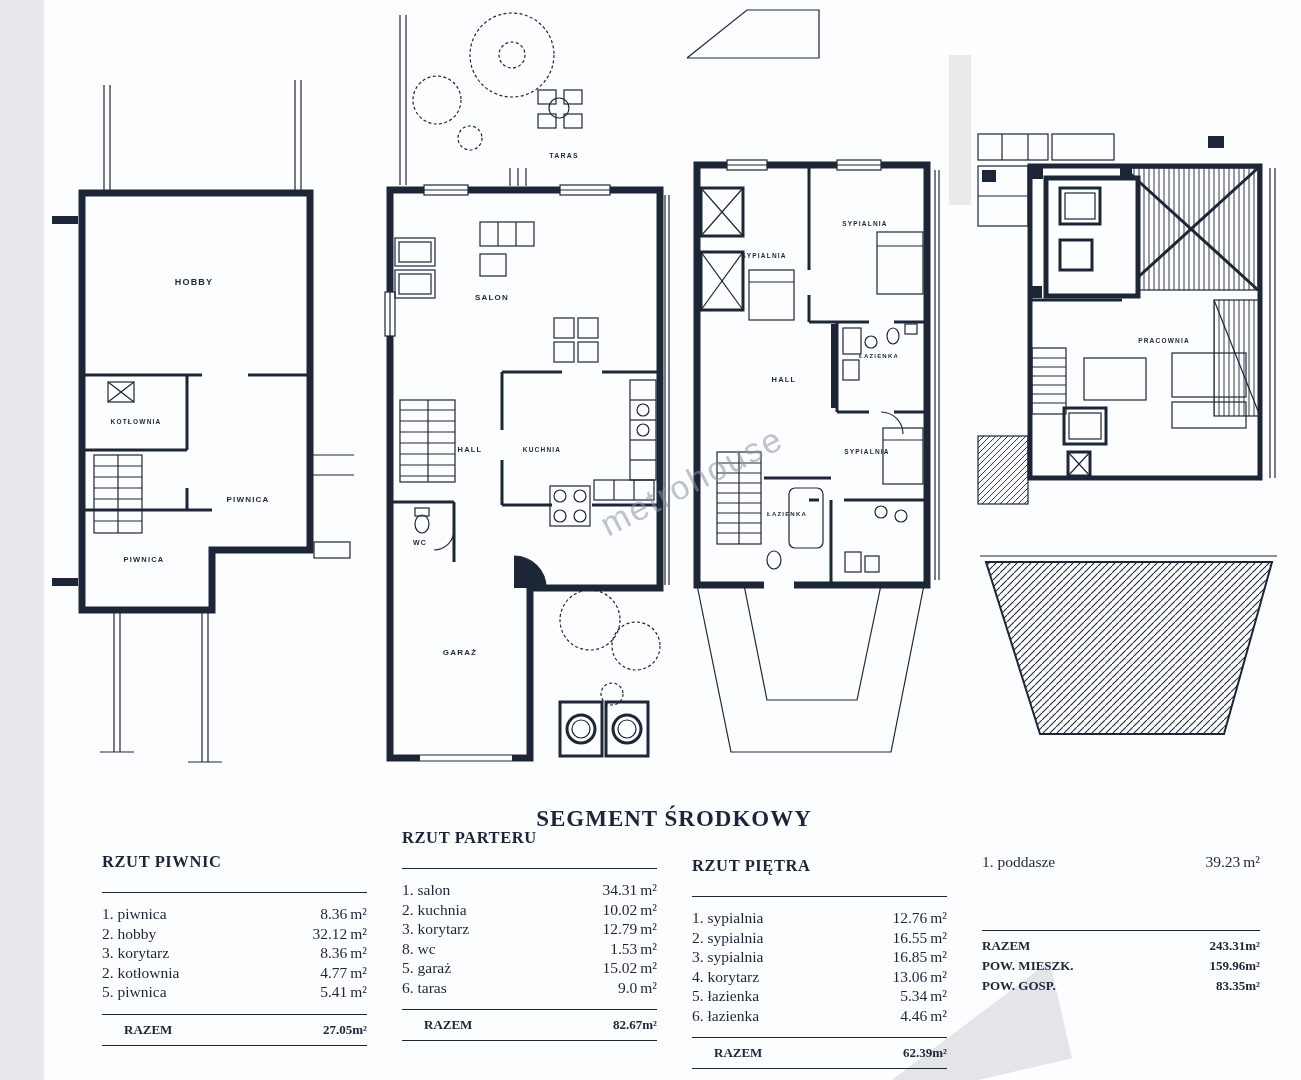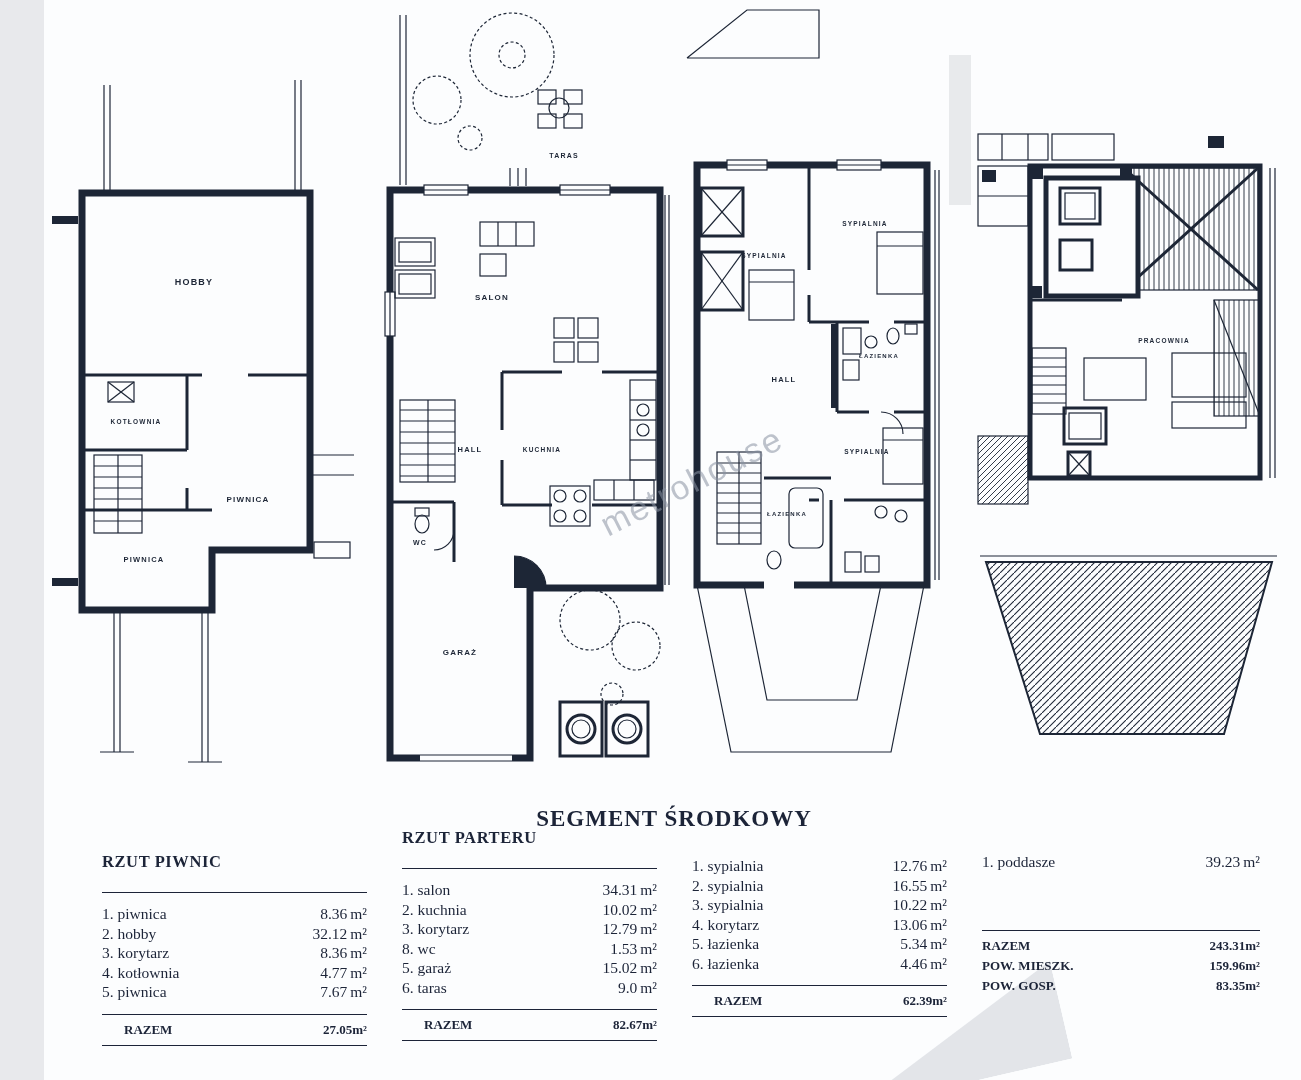--- a/index.html
+++ b/index.html
@@ -411,30 +411,30 @@
         </span>
     </div>
     <div class="t-row">
       <span class="lbl">3. korytarz</span>
       <span class="val">
           <span>8.36</span>
           <span class="unit">m²</span>
         </span>
     </div>
     <div class="t-row">
-      <span class="lbl">4. kotłownia</span>
+      <span class="lbl">2. kotłownia</span>
       <span class="val">
           <span>4.77</span>
           <span class="unit">m²</span>
         </span>
     </div>
     <div class="t-row">
       <span class="lbl">5. piwnica</span>
       <span class="val">
-          <span>7.67</span>
+          <span>5.41</span>
           <span class="unit">m²</span>
         </span>
     </div>
     <div class="totals">
       <div class="tot-row indent">
         <span class="lbl">RAZEM</span>
         <span class="val"><span>27.05</span><span class="unit">m²</span></span>
       </div>
     </div>
   </div>
@@ -485,38 +485,39 @@
     </div>
     <div class="totals">
       <div class="tot-row indent">
         <span class="lbl">RAZEM</span>
         <span class="val"><span>82.67</span><span class="unit">m²</span></span>
       </div>
     </div>
   </div>
 
   <div class="col" style="left:648px;top:856px;width:255px">
+    <div class="hdr">RZUT PIĘTRA</div>
     <div class="t-row">
       <span class="lbl">1. sypialnia</span>
       <span class="val">
           <span>12.76</span>
           <span class="unit">m²</span>
         </span>
     </div>
     <div class="t-row">
       <span class="lbl">2. sypialnia</span>
       <span class="val">
           <span>16.55</span>
           <span class="unit">m²</span>
         </span>
     </div>
     <div class="t-row">
       <span class="lbl">3. sypialnia</span>
       <span class="val">
-          <span>10.22</span>
+          <span>16.85</span>
           <span class="unit">m²</span>
         </span>
     </div>
     <div class="t-row">
       <span class="lbl">4. korytarz</span>
       <span class="val">
           <span>13.06</span>
           <span class="unit">m²</span>
         </span>
     </div>

